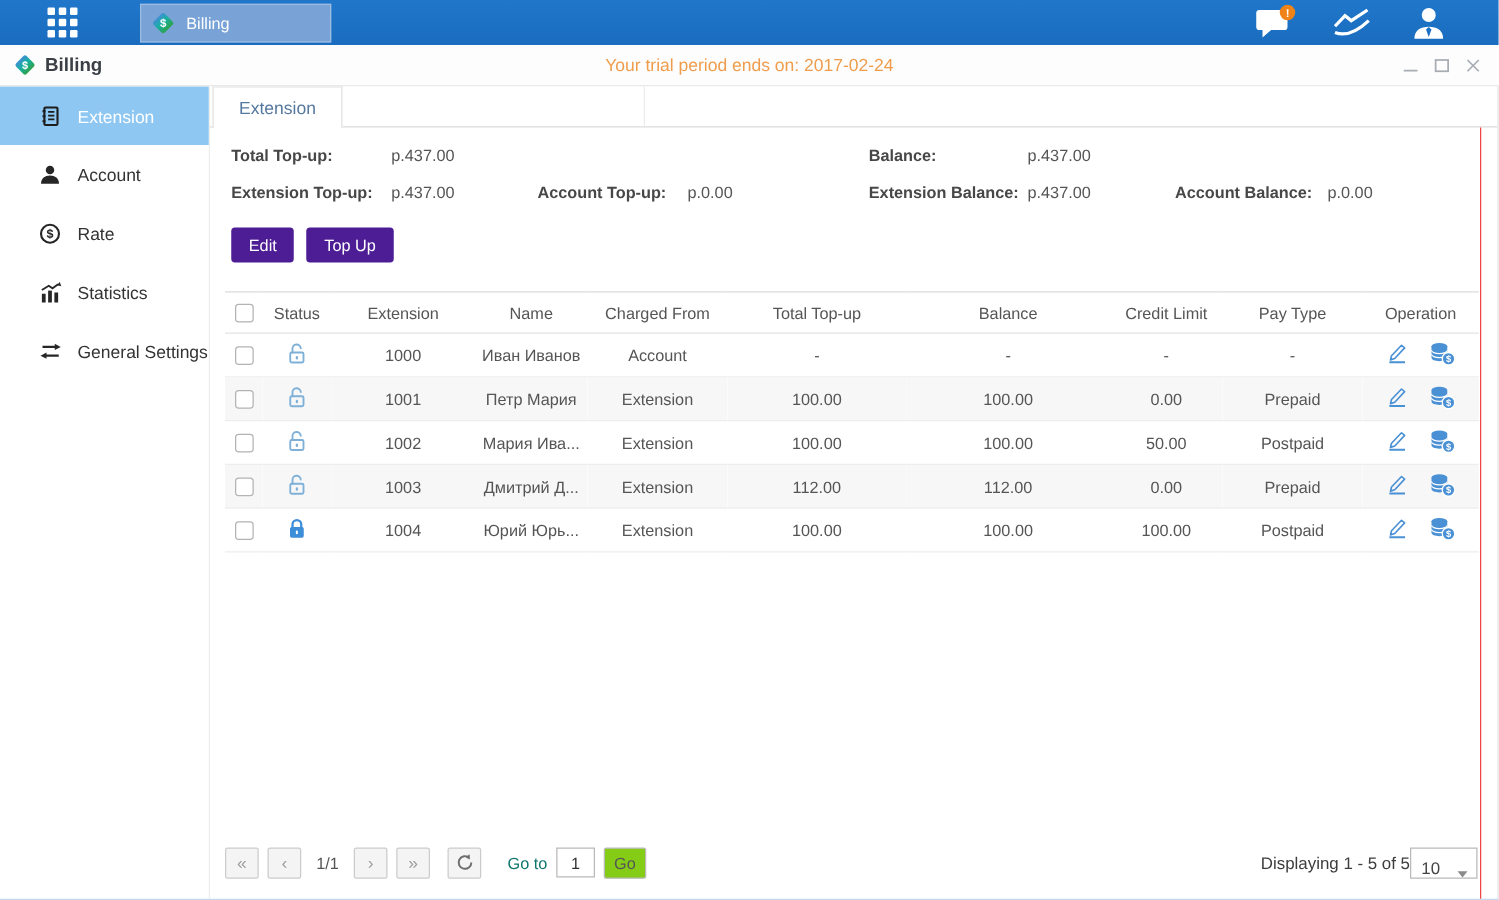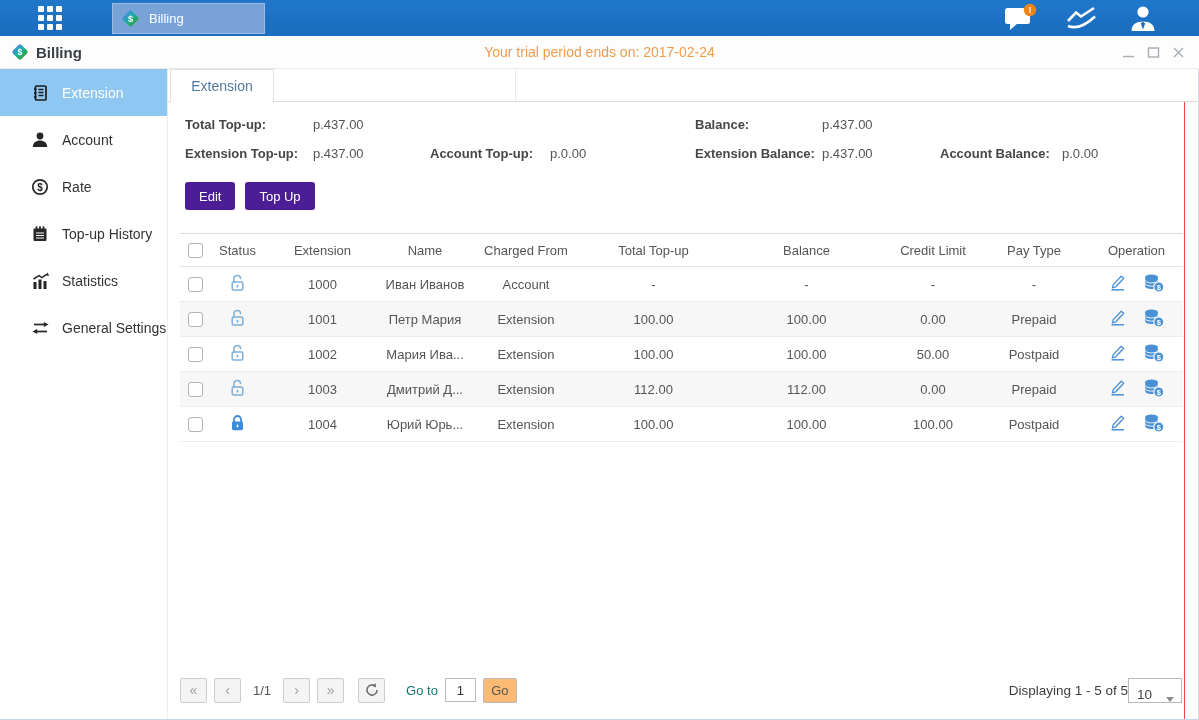--- a/index.html
+++ b/index.html
@@ -53,21 +53,21 @@
   .op-wrap { display:inline-flex; align-items:center; gap:16px; }
   .op-wrap span { display:flex; cursor:pointer; }
   .lock { display:inline-flex; }
 
   .footer { margin-top:auto; display:flex; align-items:center; height:52px; padding:0 2px 6px 12px; }
   .pg-group { display:flex; align-items:center; gap:7px; }
   .pg-btn { width:27px; height:25px; background:#f4f4f4; border:1px solid #cccccc; border-radius:2px; color:#9d9d9d; font-size:14px; display:flex; align-items:center; justify-content:center; cursor:pointer; }
   .page-ind { margin:0 5px; color:#555; }
   .goto-label { margin-left:14px; color:#0f766e; }
   .goto-input { width:31px; height:24px; border:1px solid #b9b9b9; text-align:center; font-size:13px; font-family:inherit; color:#333; }
-  .go-btn { width:34px; height:25px; background:#fdba74; border:1px solid #b9b9b9; border-radius:2px; font-size:13px; color:#555; font-family:inherit; cursor:pointer; }
+  .go-btn { width:34px; height:25px; background:#84cc16; border:1px solid #b9b9b9; border-radius:2px; font-size:13px; color:#555; font-family:inherit; cursor:pointer; }
   .footer-right { margin-left:auto; display:flex; align-items:center; color:#3d3d3d; font-size:13.5px; }
   .size-select { width:54px; height:25px; border:1px solid #b9b9b9; background:#fff; display:flex; align-items:flex-end; padding:0 7px 0 8px; cursor:pointer; color:#444; }
   .size-select .arrow { margin-left:auto; width:0; height:0; border-left:4.5px solid transparent; border-right:4.5px solid transparent; border-top:5.5px solid #8b8b8b; }
 </style>
 </head>
 <body>
 
 <svg width="0" height="0" style="position:absolute">
   <defs>
     <linearGradient id="dg" x1="0%" y1="50%" x2="100%" y2="50%">
@@ -179,32 +179,20 @@
       <span class="lbl">Account</span>
     </div>
     <div class="side-item">
       <span class="ic">
         <svg width="18" height="18" viewBox="0 0 18 18">
             <circle cx="9" cy="9" r="7.2" fill="none" stroke="#262626" stroke-width="1.7"></circle>
             <text x="9" y="12.8" text-anchor="middle" font-size="10" font-weight="bold" fill="#262626">$</text>
           </svg>
       </span>
       <span class="lbl">Rate</span>
-    </div>
-    <div class="side-item">
-      <span class="ic">
-        <svg width="18" height="18" viewBox="0 0 18 18">
-            <rect x="2.5" y="3.5" width="13" height="12.5" rx="1" fill="#262626"></rect>
-            <rect x="4.6" y="1.4" width="1.8" height="3.4" fill="#262626"></rect>
-            <rect x="8.1" y="1.4" width="1.8" height="3.4" fill="#262626"></rect>
-            <rect x="11.6" y="1.4" width="1.8" height="3.4" fill="#262626"></rect>
-            <path d="M5 8h8M5 10.5h8M5 13h8" stroke="#fff" stroke-width="1"></path>
-          </svg>
-      </span>
-      <span class="lbl">Top-up History</span>
     </div>
     <div class="side-item">
       <span class="ic">
         <svg width="19" height="18" viewBox="0 0 19 18">
             <rect x="2.5" y="10" width="3" height="7" fill="#262626"></rect>
             <rect x="7.5" y="7.5" width="3" height="9.5" fill="#262626"></rect>
             <rect x="12.5" y="9" width="3" height="8" fill="#262626"></rect>
             <path d="M2.5 7 L8 3.6 l3 2 L15.5 2.4" stroke="#262626" stroke-width="1.5" fill="none"></path>
             <polygon points="16.8,0.6 18,4 14.5,3.2" fill="#262626"></polygon>
           </svg>

